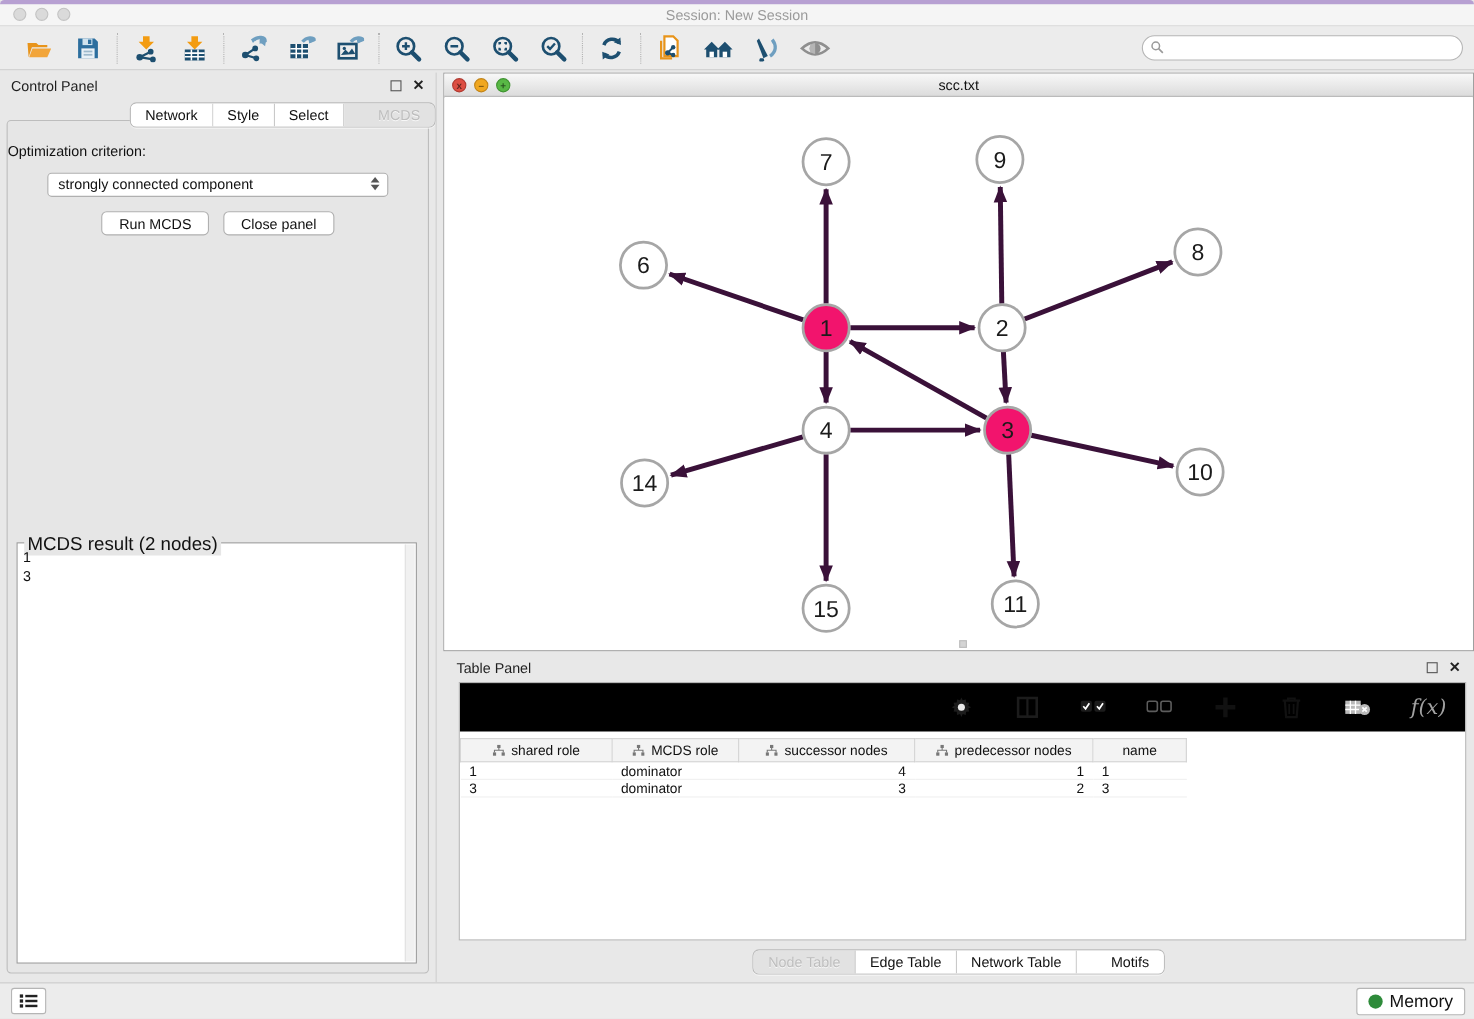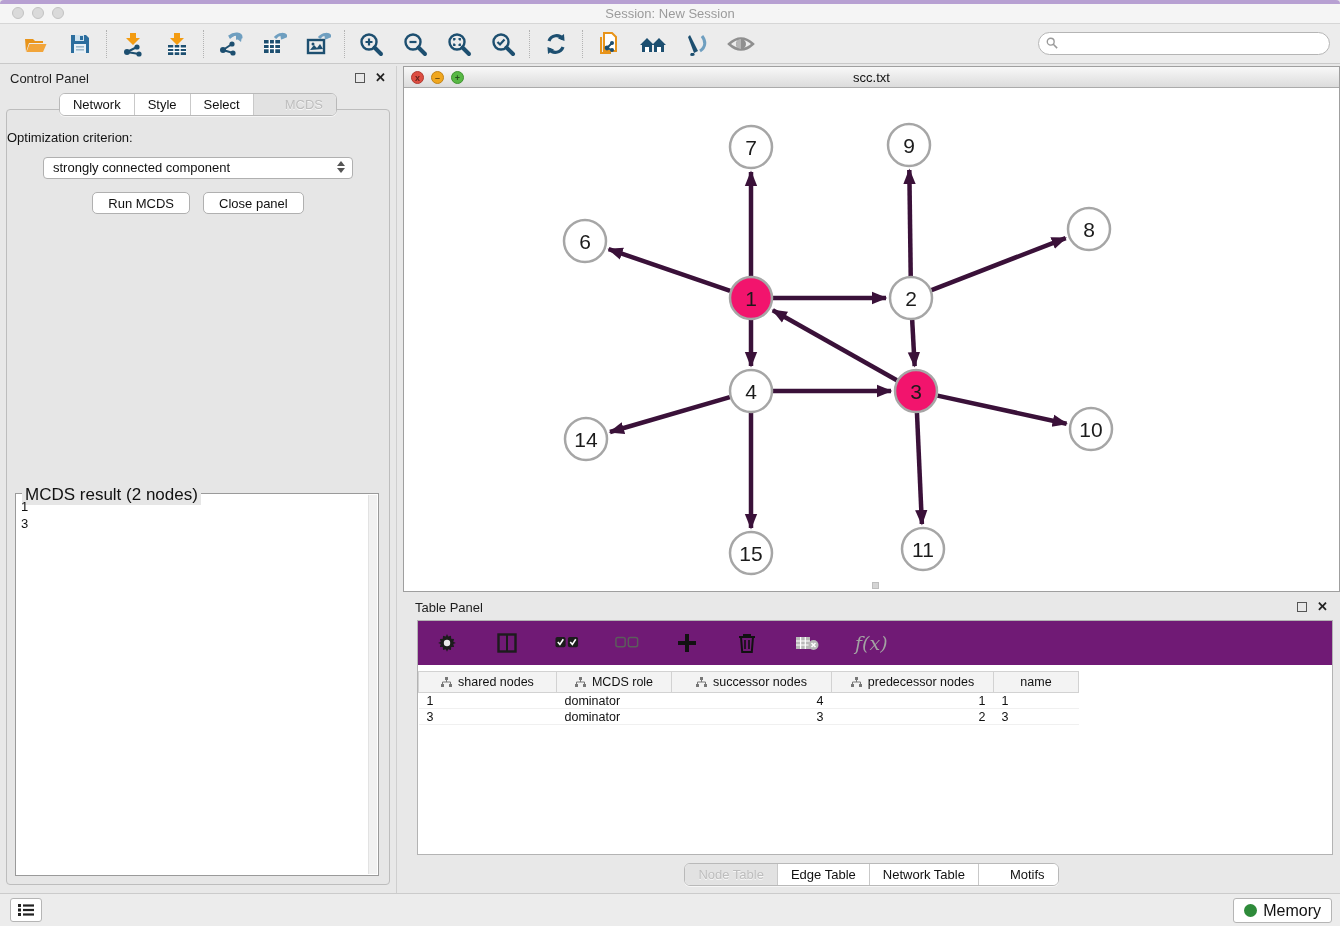--- a/index.html
+++ b/index.html
@@ -28,21 +28,21 @@
   
   .control-panel { position:absolute; left:0; top:2px; width:397px; bottom:0; background:#e8e8e8; border-right:1px solid #cfcfcf; }
   .panel-header { height:24px; display:flex; align-items:center; padding:0 10px; font-size:13px; color:#1e1e1e; }
   .panel-header .hdr-icons { margin-left:auto; display:flex; align-items:center; gap:10px; }
   .float-box { width:10px; height:10px; border:1.5px solid #555; background:transparent; display:inline-block; }
   .close-x { font-size:13px; font-weight:bold; color:#222; line-height:10px; }
   .segmented { display:inline-flex; border:1px solid #b9b9b9; border-radius:6px; overflow:hidden; background:#fff; box-shadow:0 1px 0 rgba(255,255,255,.6); }
   .segment { padding:3px 13px; font-size:13px; color:#111; background:#fff; border-right:1px solid #c9c9c9; cursor:pointer; white-space:nowrap; }
   .segment:last-child { border-right:none;padding-left:31px; }
   .segment.selected { background:#e2e2e2; color:#bdbdbd; text-shadow:0 1px 0 #f7f7f7; }
-  .cp-tabs-row { text-align:center; position:relative; z-index:2; margin-top:3px; }
+  .cp-tabs-row { text-align:right; position:relative; z-index:2; margin-top:3px; }
   .cp-content { position:absolute; left:6px; right:6px; top:43px; bottom:8px; border:1px solid #bdbdbd; border-radius:4px; background:#e6e6e6; }
   .opt-label { text-align:left; margin-top:20px; font-size:13px; color:#111; }
   .select-row { display:flex; justify-content:center; margin-top:12px; }
   .mac-select { position:relative; width:310px; height:22px; background:#fff; border:1px solid #b0b0b0; border-radius:4px; font-size:13px; line-height:20px; padding:0 26px 0 9px; color:#111; cursor:pointer; }
   .chevrons { position:absolute; right:7px; top:3px; display:flex; flex-direction:column; gap:2px; }
   .chevrons i { width:0; height:0; border-left:4px solid transparent; border-right:4px solid transparent; }
   .chev-up { border-bottom:5px solid #555; }
   .chev-dn { border-top:5px solid #555; }
   .btn-row { display:flex; justify-content:center; gap:13px; margin-top:13px; }
   .mac-btn { height:22px; padding:0 15px; background:#fff; border:1px solid #b0b0b0; border-radius:5px; font-size:13px; color:#111; cursor:pointer; font-family:"Liberation Sans",sans-serif; }
@@ -63,21 +63,21 @@
   .light-yellow { background:#f0a71f; border:1px solid #c28417; }
   .light-green { background:#58b845; border:1px solid #3f9330; }
   .frame-title { width:100%; text-align:center; font-size:13px; color:#111; }
   .net-canvas { position:absolute; top:22px; left:0; right:0; bottom:0; background:#fff; overflow:hidden; }
   .net-canvas svg { position:absolute; inset:0; }
   .canvas-handle { position:absolute; bottom:2px; left:50%; width:7px; height:7px; background:#d4d4d4; border:1px solid #bdbdbd; }
 
   
   .table-panel { position:absolute; left:0; right:0; top:531px; bottom:0; background:#e8e8e8; }
   .tp-box { position:absolute; left:14px; right:7px; top:25px; bottom:38px; border:1px solid #b3b3b3; background:#fff; overflow:hidden; }
-  .tp-toolbar { height:44px; background:#701a75; display:flex; align-items:center; gap:36px; padding:0 17px; }
+  .tp-toolbar { height:44px; background:#000000; display:flex; align-items:center; gap:36px; padding:0 17px;justify-content:flex-end; }
   .tp-tool { display:flex; align-items:center; justify-content:center; width:24px; height:24px; cursor:pointer; }
   .fx-label { font-family:"DejaVu Serif", serif; font-style:italic; font-size:19px; color:#a2a2a2; }
   .tp-table { border-collapse:collapse; table-layout:fixed; font-size:12.5px; color:#111; margin-top:6px; }
   .tp-table th { background:#f3f3f3; border:1px solid #d2d2d2; font-weight:normal; height:21px; text-align:center; overflow:hidden; white-space:nowrap; }
   .th-inner { display:flex; align-items:center; justify-content:center; gap:6px; }
   .tp-table td { height:16px; padding:0 8px; border-bottom:1px solid #f0f0f0; overflow:hidden; white-space:nowrap; }
   .td-right { text-align:right; padding-right:13px; }
   .tp-tabs-row { position:absolute; bottom:7px; left:0; right:0; text-align:center; }
 
   
@@ -421,21 +421,21 @@
           <thead id="node-table-head">
               <tr>
                 <th style="width: 138px;">
                   <span class="th-inner">
                     <svg width="11" height="11" viewBox="0 0 11 11">
                       <rect x="4" y="0" width="3" height="3" fill="#777"></rect>
                       <rect x="0" y="7" width="3" height="3" fill="#777"></rect>
                       <rect x="8" y="7" width="3" height="3" fill="#777"></rect>
                       <path d="M5.5 3 v2 M1.5 7 V5 h8 v2" stroke="#777" fill="none"></path>
                     </svg>
-                    <span>shared nodes</span>
+                    <span>shared role</span>
                   </span>
                 </th>
                 <th style="width: 115px;">
                   <span class="th-inner">
                     <svg width="11" height="11" viewBox="0 0 11 11">
                       <rect x="4" y="0" width="3" height="3" fill="#777"></rect>
                       <rect x="0" y="7" width="3" height="3" fill="#777"></rect>
                       <rect x="8" y="7" width="3" height="3" fill="#777"></rect>
                       <path d="M5.5 3 v2 M1.5 7 V5 h8 v2" stroke="#777" fill="none"></path>
                     </svg>

